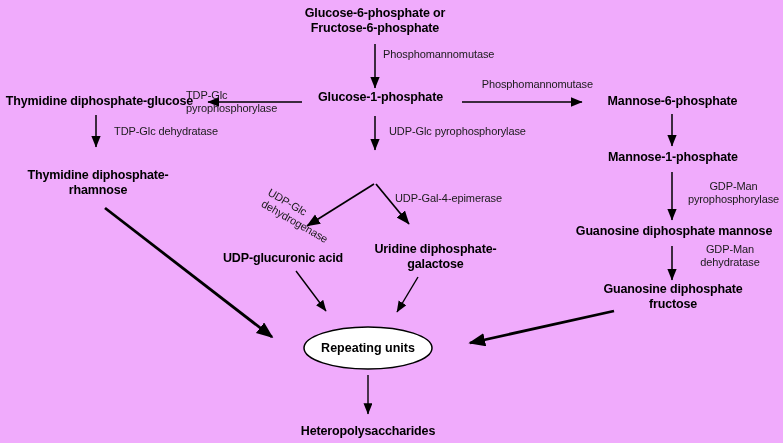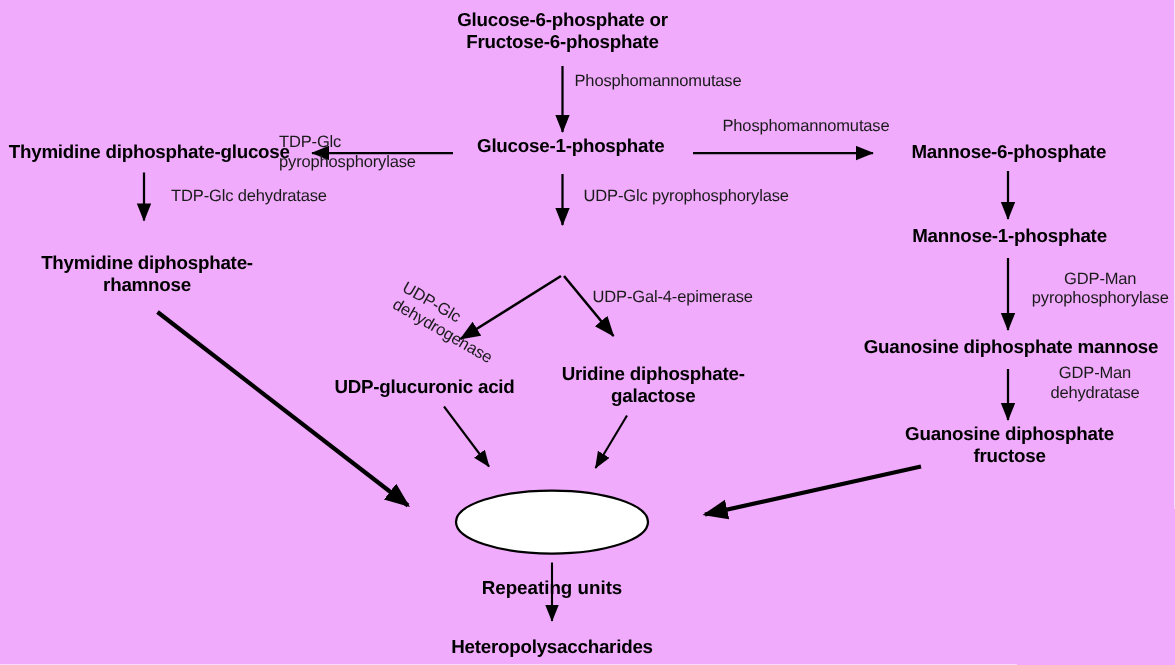--- a/index.html
+++ b/index.html
@@ -127,21 +127,21 @@
   <div class="node" style="left:212px; top:251px; width:142px;">UDP-glucuronic acid</div>
 
   <div class="node" style="left:363px; top:242px; width:145px;">Uridine diphosphate-
 galactose</div>
 
   <div class="node" style="left:570px; top:224px; width:208px;">Guanosine diphosphate mannose</div>
 
   <div class="node" style="left:589px; top:282px; width:168px;">Guanosine diphosphate
 fructose</div>
 
-  <div class="ellipse-node" style="left:304px; top:327px; width:128px; height:42px;margin-top:44px;">Repeating units</div>
+  <div class="ellipse-node" style="left:304px; top:327px; width:128px; height:42px;">Repeating units</div>
 
   <div class="node" style="left:282px; top:424px; width:172px;">Heteropolysaccharides</div>
 
   <div class="enzyme" style="left:383px; top:48px; width:160px; text-align:left;">Phosphomannomutase</div>
 
   <div class="enzyme" style="left:186px; top:74px; width:132px; text-align:left;margin-top:15px;">TDP-Glc pyrophosphorylase</div>
 
   <div class="enzyme" style="left:469px; top:78px; width:124px; text-align:right;">Phosphomannomutase</div>
 
   <div class="enzyme" style="left:106px; top:125px; width:120px; text-align:center;">TDP-Glc dehydratase</div>

